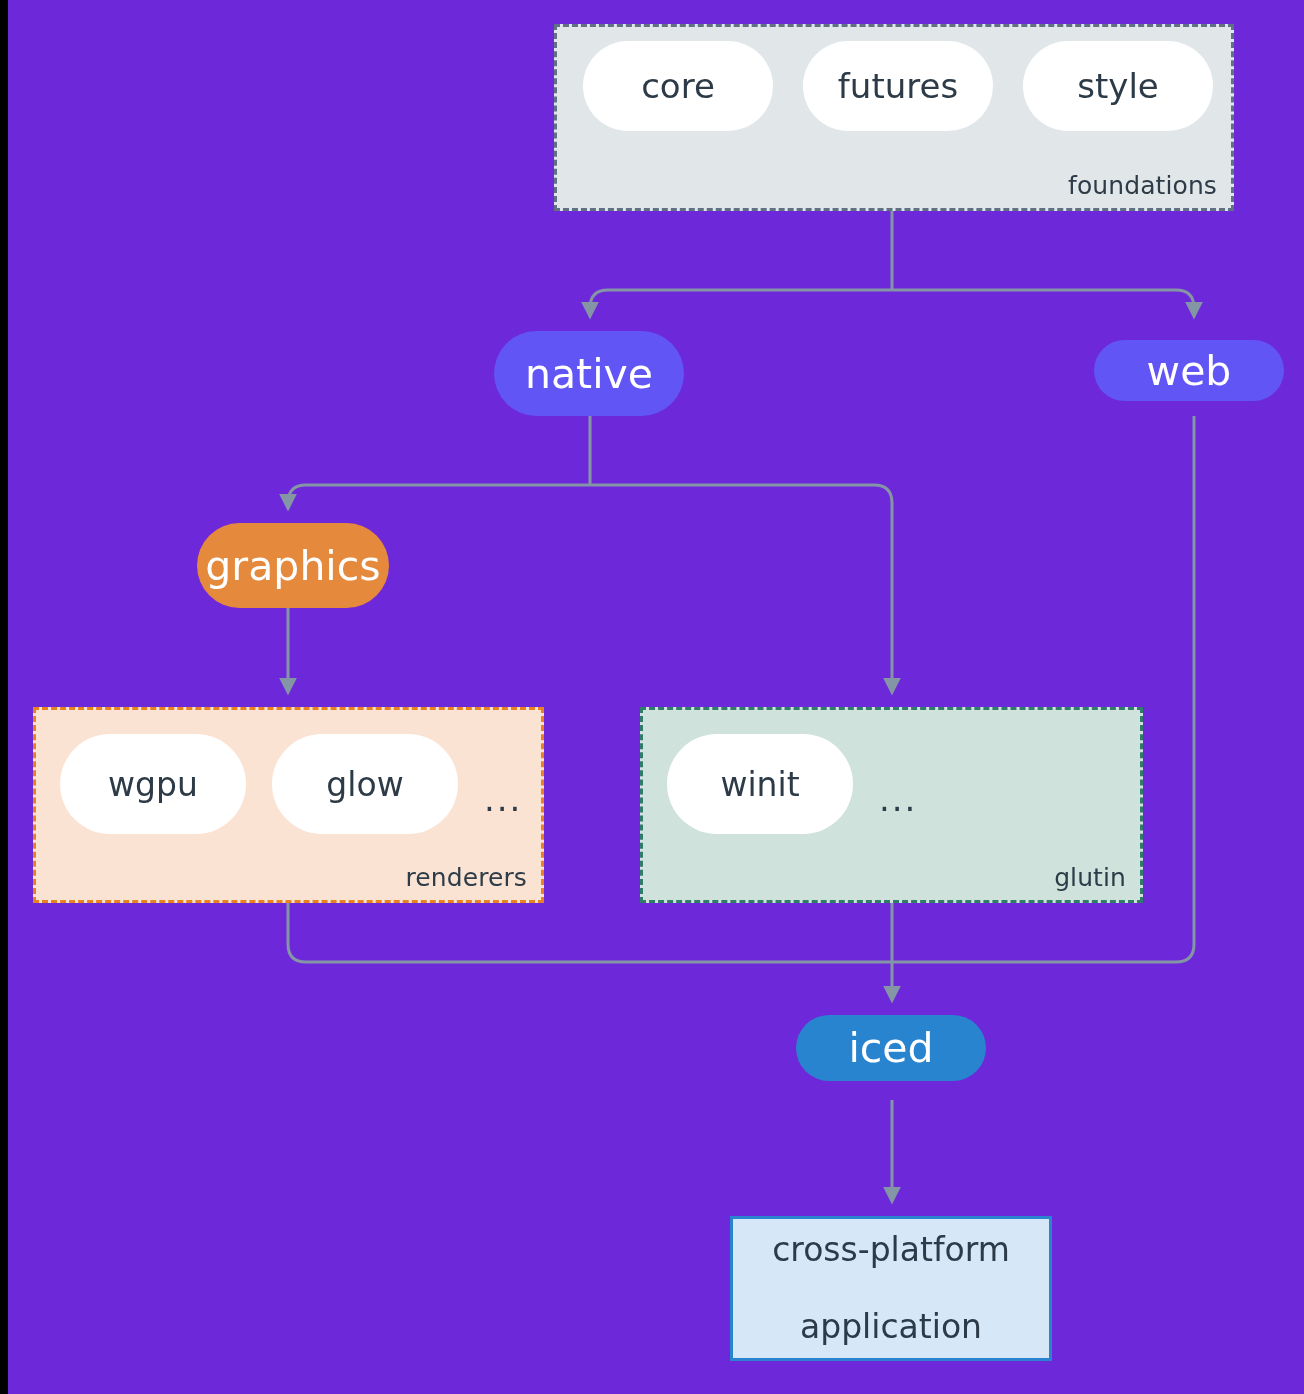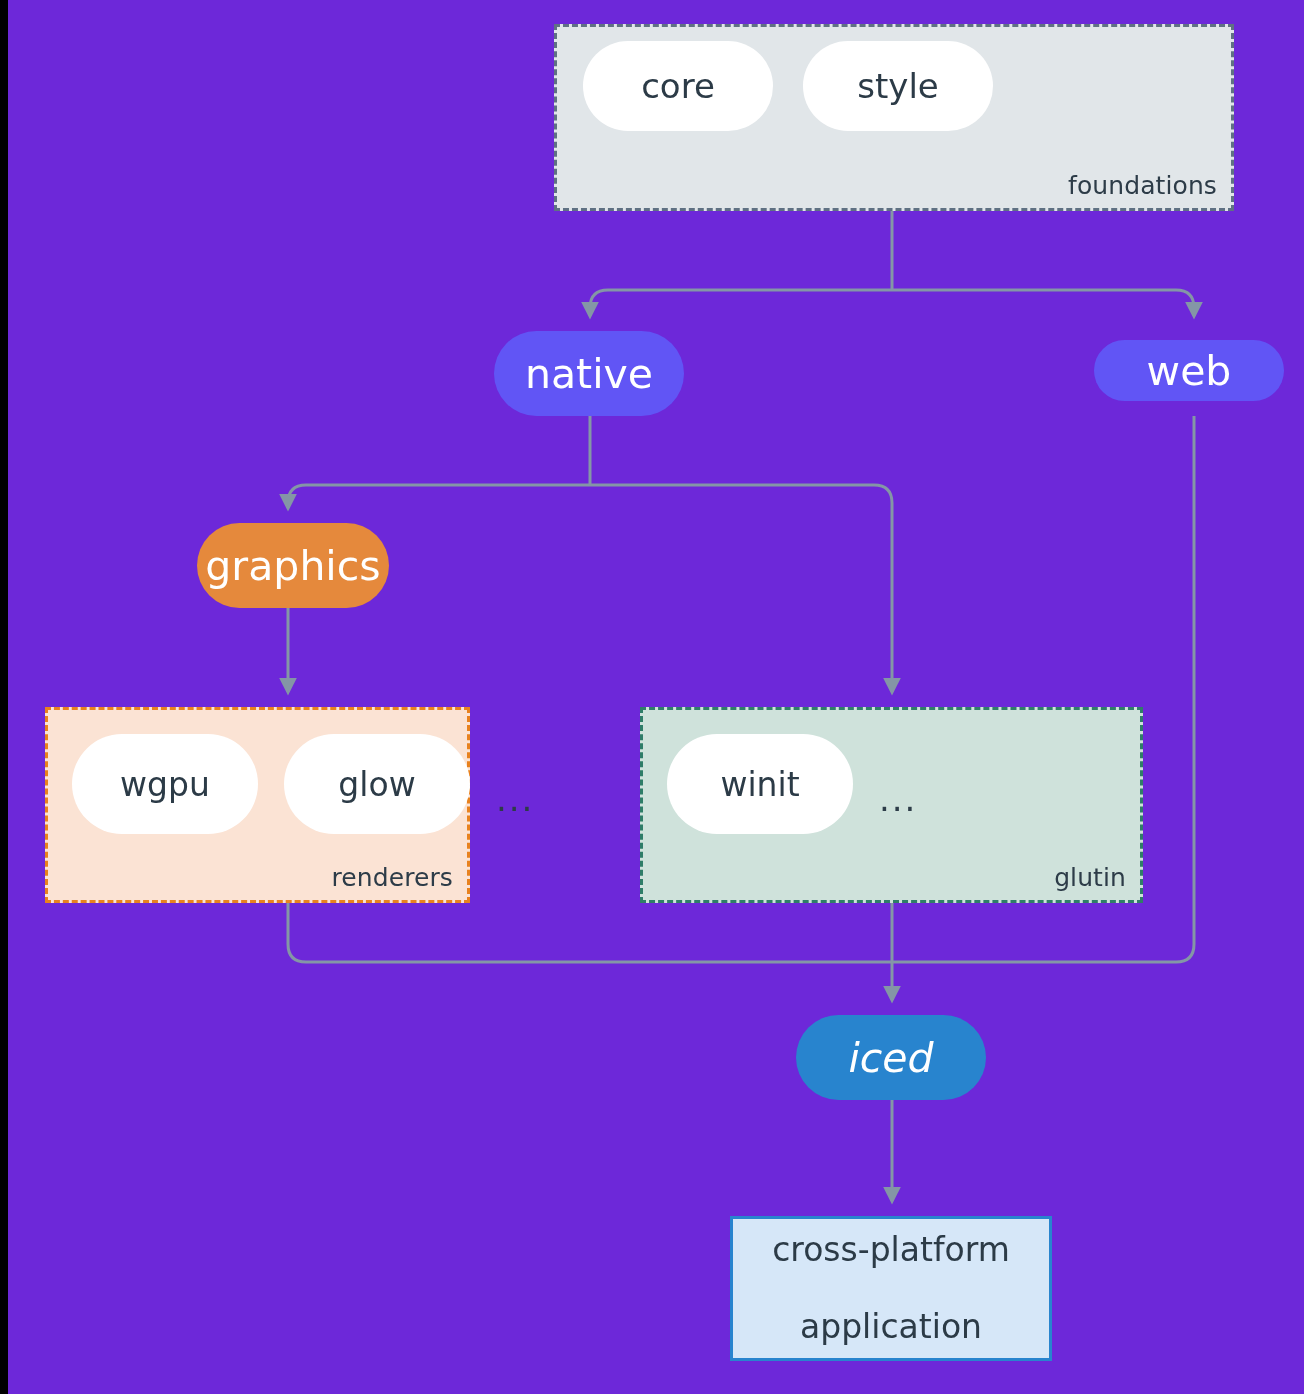--- a/index.html
+++ b/index.html
@@ -34,23 +34,23 @@
   }
   .group-foundations {
     left: 546px;
     top: 24px;
     width: 680px;
     height: 187px;
     background: #e1e6e9;
     border: 3px dashed #5f7183;
   }
   .group-renderers {
-    left: 37px;
+    left: 25px;
     top: 707px;
-    width: 425px;
+    width: 511px;
     height: 196px;
     background: #fbe3d4;
     border: 3px dashed #e8821e;
   }
   .group-shells {
     left: 632px;
     top: 707px;
     width: 503px;
     height: 196px;
     background: #cfe2db;
@@ -138,23 +138,22 @@
     left: 189px;
     top: 523px;
     width: 192px;
     height: 85px;
     background: #e5893c;
   }
   .node-iced {
     left: 788px;
     top: 1015px;
     width: 190px;
-    height: 85px;
+    height: 66px;
     background: #2884ce;
-    font-style: italic;
   }
 
   
   .box-app {
     position: absolute;
     left: 722px;
     top: 1216px;
     width: 322px;
     height: 145px;
     box-sizing: border-box;
@@ -206,20 +205,21 @@
     </g>
 
     <g fill="none" stroke="#8496a6" stroke-width="3">
       <path d="M 884 1100 L 884 1201" marker-end="url(#arrow)"></path>
     </g>
   </svg>
 
   <div class="group group-foundations">
     <div class="group-items" style="padding-left:26px; gap:30px; height:118px;">
       <div class="leaf foundations-leaf">core</div>
+      <div class="leaf foundations-leaf">futures</div>
       <div class="leaf foundations-leaf">style</div>
     </div>
     <div class="group-label">foundations</div>
   </div>
 
   <div class="group group-renderers">
     <div class="group-items" style="padding-left:24px; gap:26px; height:148px;">
       <div class="leaf inner-leaf">wgpu</div>
       <div class="leaf inner-leaf">glow</div>
       <div class="ellipsis">...</div>

